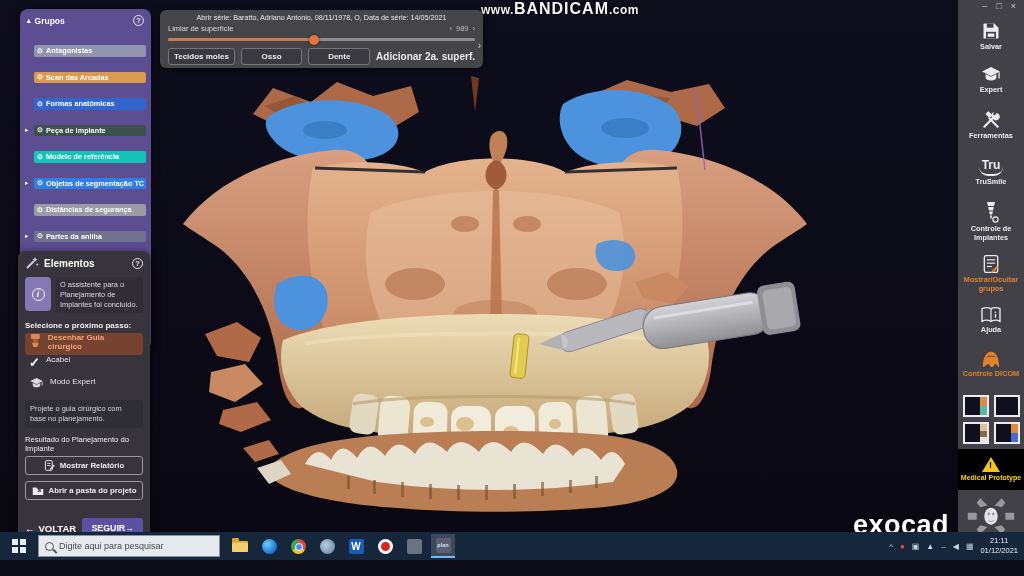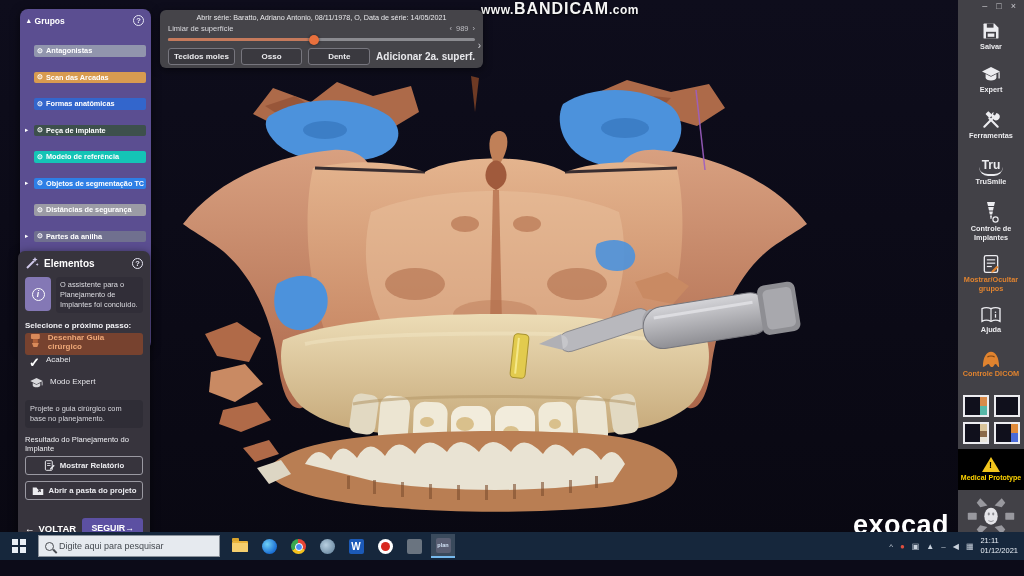--- a/index.html
+++ b/index.html
@@ -128,21 +128,21 @@
   .word-sq { width:15px; height:15px; background:#1c5ab8; border-radius:2px; color:#fff; font-size:10px;
     font-weight:bold; text-align:center; line-height:15px; }
   .band-circ { width:15px; height:15px; border-radius:50%; background:#fff; position:relative; }
   .band-circ::after { content:""; position:absolute; left:3px; top:3px; width:9px; height:9px; background:#d8281e; border-radius:50%; }
   .gray-sq { width:15px; height:15px; background:#6a7480; border-radius:2px; }
   .plan-sq { width:15px; height:15px; background:#5a5f73; border-radius:2px; color:#cfe0f2; font-size:5.5px;
     font-weight:bold; text-align:center; line-height:15px; }
   .tray { margin-left:auto; display:flex; align-items:center; gap:7px; padding-right:6px; }
   .tray .tg { color:#c9d2dd; font-size:8px; }
   .tray .tg.rec { color:#e04f3f; }
-  .clock { text-align:left; color:#e8eef5; font-size:7.5px; line-height:1.35; }
+  .clock { text-align:center; color:#e8eef5; font-size:7.5px; line-height:1.35; }
 </style>
 </head>
 <body>
 
 <div class="screen">
 
   <div class="viewport">
     <svg class="model" viewBox="0 0 660 440">
       <defs>
         <linearGradient id="bone" x1="0" y1="0" x2="0" y2="1">

